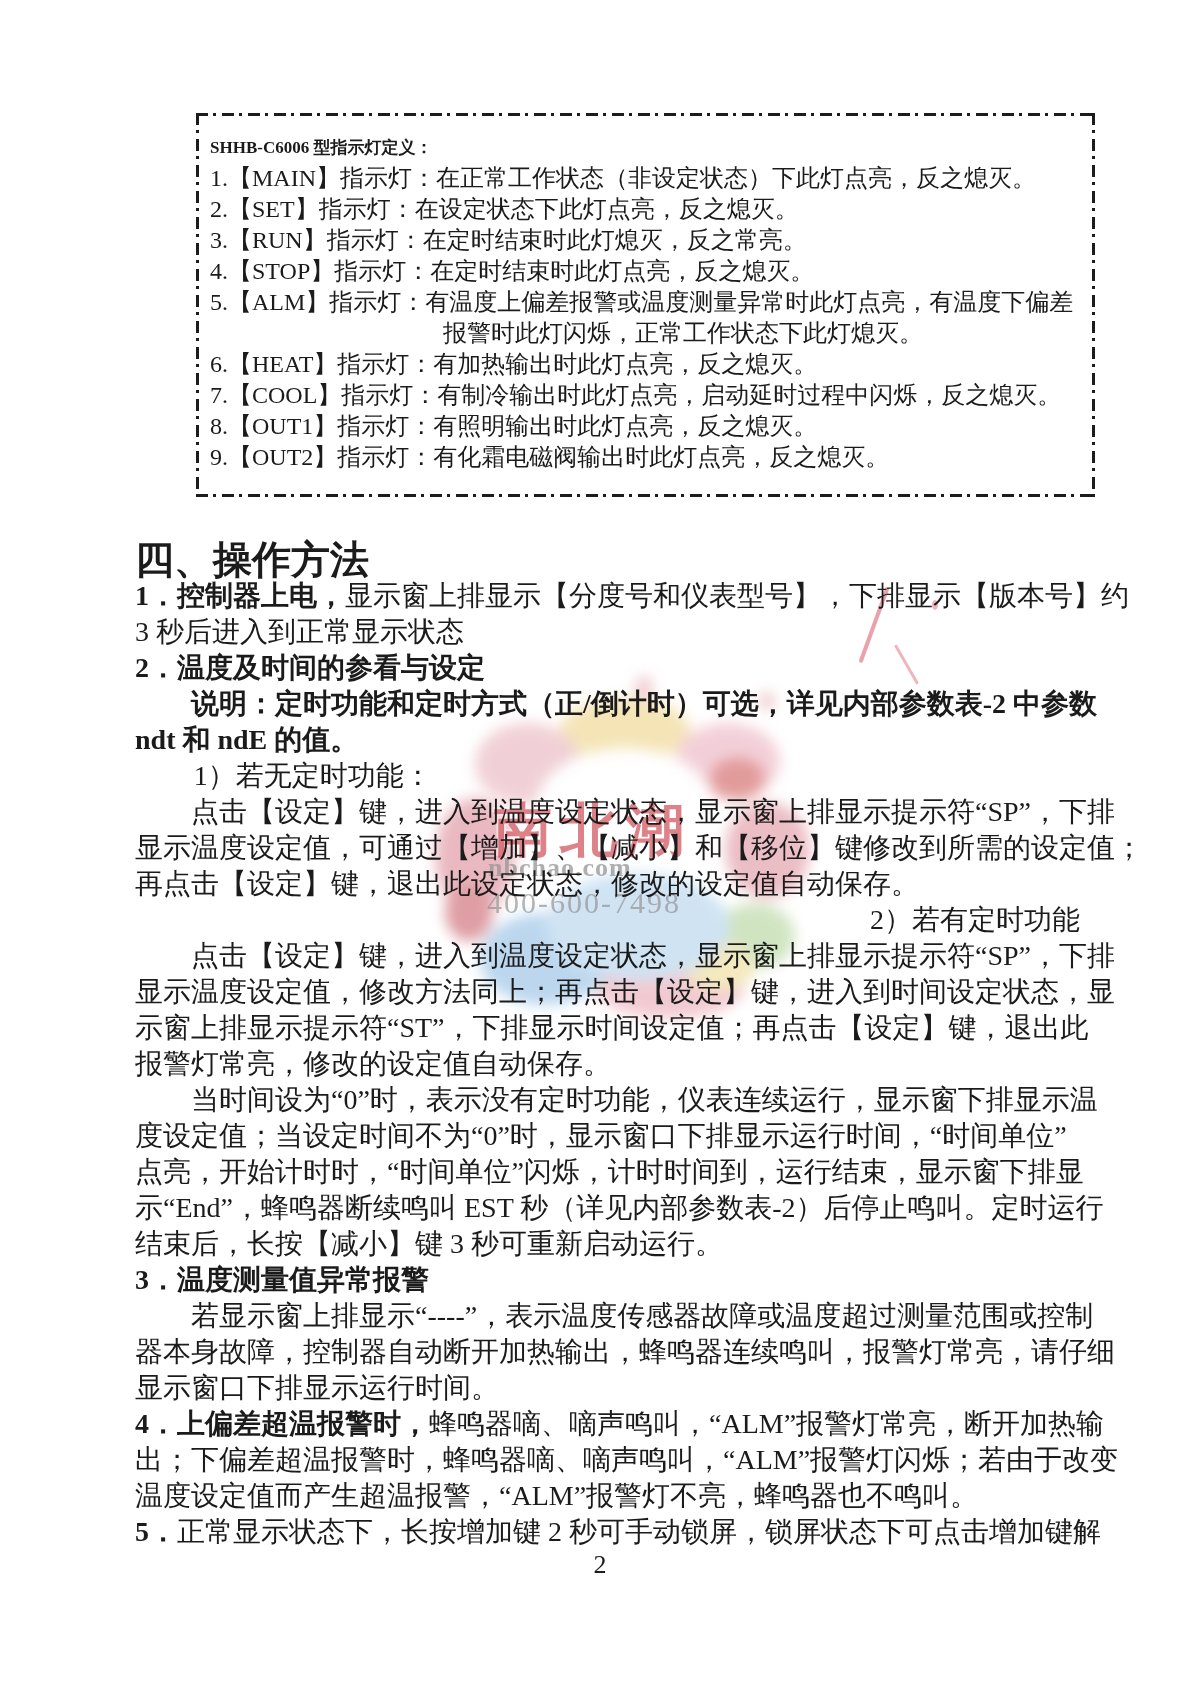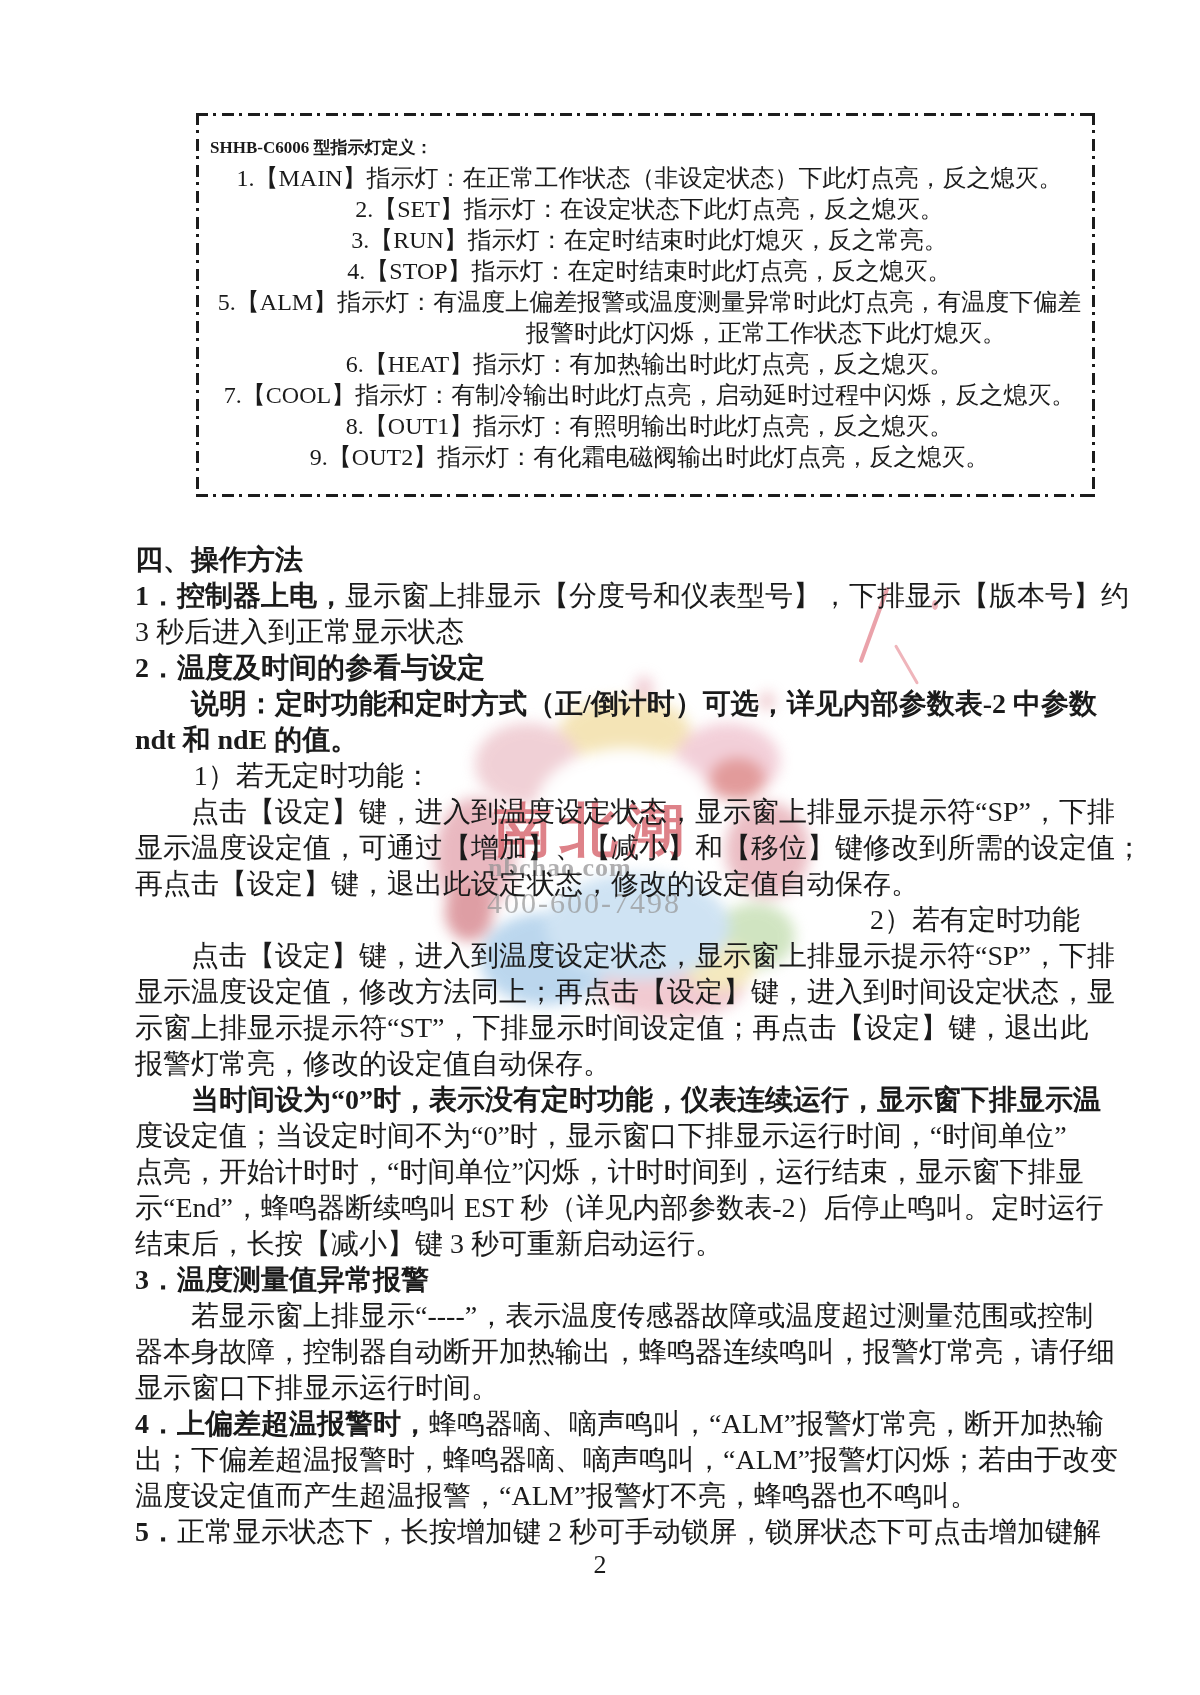--- a/index.html
+++ b/index.html
@@ -58,27 +58,27 @@
     background:repeating-linear-gradient(90deg,#1c1c1c 0 12px,transparent 12px 17px,#1c1c1c 17px 20px,transparent 20px 26px);
   }
   .edge.t { top:0; } .edge.b { bottom:0; }
   .edge.l, .edge.r {
     top:0; bottom:0; width:3px;
     background:repeating-linear-gradient(180deg,#1c1c1c 0 12px,transparent 12px 17px,#1c1c1c 17px 20px,transparent 20px 26px);
   }
   .edge.l { left:0; } .edge.r { right:0; }
   .box-content { position:absolute; left:14px; top:20px; right:6px; font-size:24px; line-height:31px; }
   .box-title { font-weight:bold; font-size:17px; line-height:30px; }
-  .box-line { white-space:nowrap;text-align:center; }
+  .box-line { white-space:nowrap; }
 
   
   .body-text { position:absolute; left:135px; top:542px; width:945px; z-index:2; font-size:28px; line-height:36px; }
   .line { white-space:nowrap; }
   .line .b { font-weight:bold; }
-  .line.heading { font-size:28px; font-weight:bold; }
+  .line.heading { font-size:39px; font-weight:bold; }
 
   .page-number { position:absolute; left:0; right:0; top:1550px; text-align:center; font-size:26px; z-index:2; }
 </style>
 </head>
 <body>
 
 <div class="page">
 
   <div class="watermark">
     <div class="wm-blobs">
@@ -138,21 +138,21 @@
         <div class="line"><span class="b">ndt 和 ndE 的值。</span></div>
         <div class="line" style="padding-left: 2.1em;"><span>1）若无定时功能：</span></div>
         <div class="line" style="padding-left: 2em;"><span>点击【设定】键，进入到温度设定状态，显示窗上排显示提示符“SP”，下排</span></div>
         <div class="line"><span>显示温度设定值，可通过【增加】、【减小】和【移位】键修改到所需的设定值；</span></div>
         <div class="line"><span>再点击【设定】键，退出此设定状态，修改的设定值自动保存。</span></div>
         <div class="line" style="padding-left: 2.1em; text-align: right;"><span>2）若有定时功能</span></div>
         <div class="line" style="padding-left: 2em;"><span>点击【设定】键，进入到温度设定状态，显示窗上排显示提示符“SP”，下排</span></div>
         <div class="line"><span>显示温度设定值，修改方法同上；再点击【设定】键，进入到时间设定状态，显</span></div>
         <div class="line"><span>示窗上排显示提示符“ST”，下排显示时间设定值；再点击【设定】键，退出此</span></div>
         <div class="line"><span>报警灯常亮，修改的设定值自动保存。</span></div>
-        <div class="line" style="padding-left: 2em; font-weight: bold;"><span>当时间设为“0”时，表示没有定时功能，仪表连续运行，显示窗下排显示温</span></div>
+        <div class="line" style="padding-left: 2em;"><span>当时间设为“0”时，表示没有定时功能，仪表连续运行，显示窗下排显示温</span></div>
         <div class="line"><span>度设定值；当设定时间不为“0”时，显示窗口下排显示运行时间，“时间单位”</span></div>
         <div class="line"><span>点亮，开始计时时，“时间单位”闪烁，计时时间到，运行结束，显示窗下排显</span></div>
         <div class="line"><span>示“End”，蜂鸣器断续鸣叫 EST 秒（详见内部参数表-2）后停止鸣叫。定时运行</span></div>
         <div class="line"><span>结束后，长按【减小】键 3 秒可重新启动运行。</span></div>
         <div class="line"><span class="b">3．温度测量值异常报警</span></div>
         <div class="line" style="padding-left: 2em; text-align: right;"><span>若显示窗上排显示“----”，表示温度传感器故障或温度超过测量范围或控制</span></div>
         <div class="line"><span>器本身故障，控制器自动断开加热输出，蜂鸣器连续鸣叫，报警灯常亮，请仔细</span></div>
         <div class="line"><span>显示窗口下排显示运行时间。</span></div>
         <div class="line"><span class="b">4．上偏差超温报警时，</span><span>蜂鸣器嘀、嘀声鸣叫，“ALM”报警灯常亮，断开加热输</span></div>
         <div class="line"><span>出；下偏差超温报警时，蜂鸣器嘀、嘀声鸣叫，“ALM”报警灯闪烁；若由于改变</span></div>

